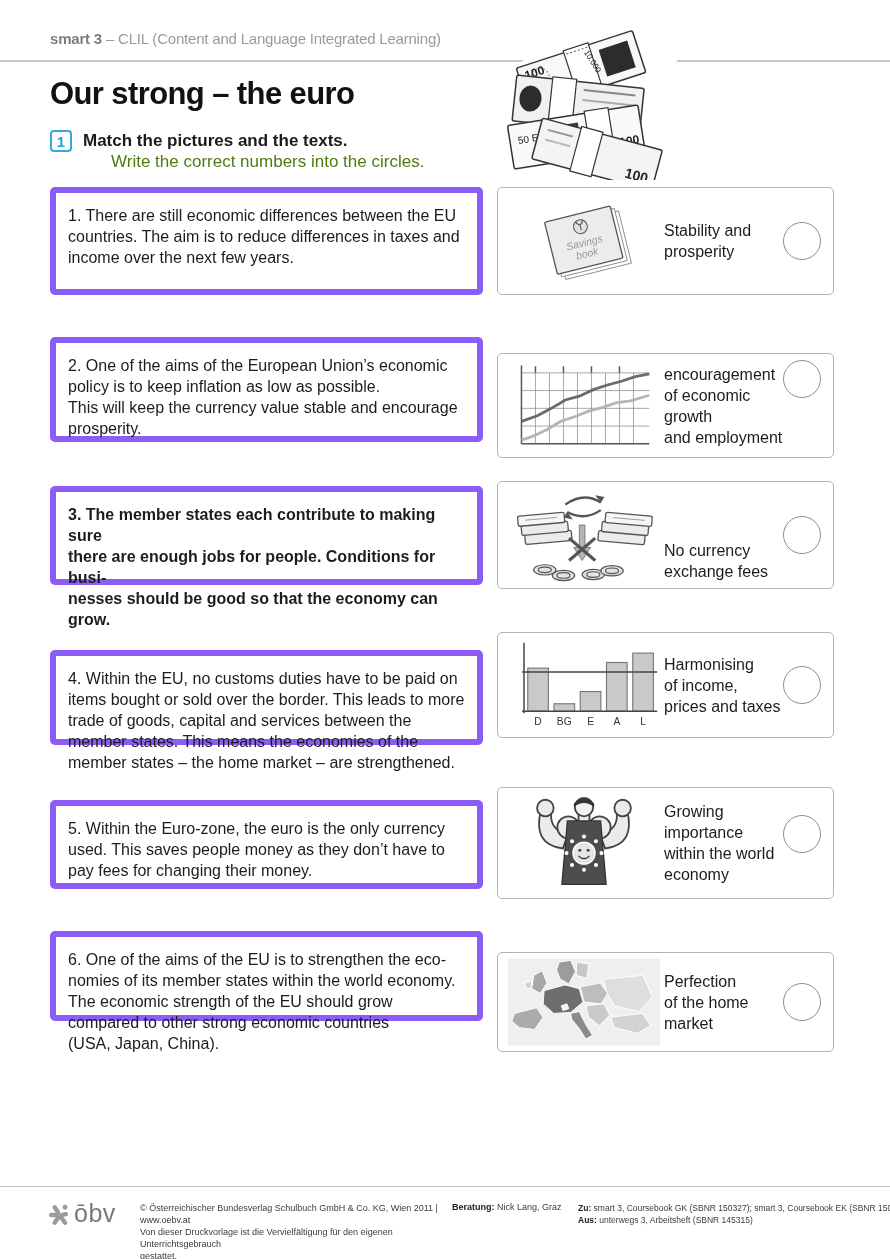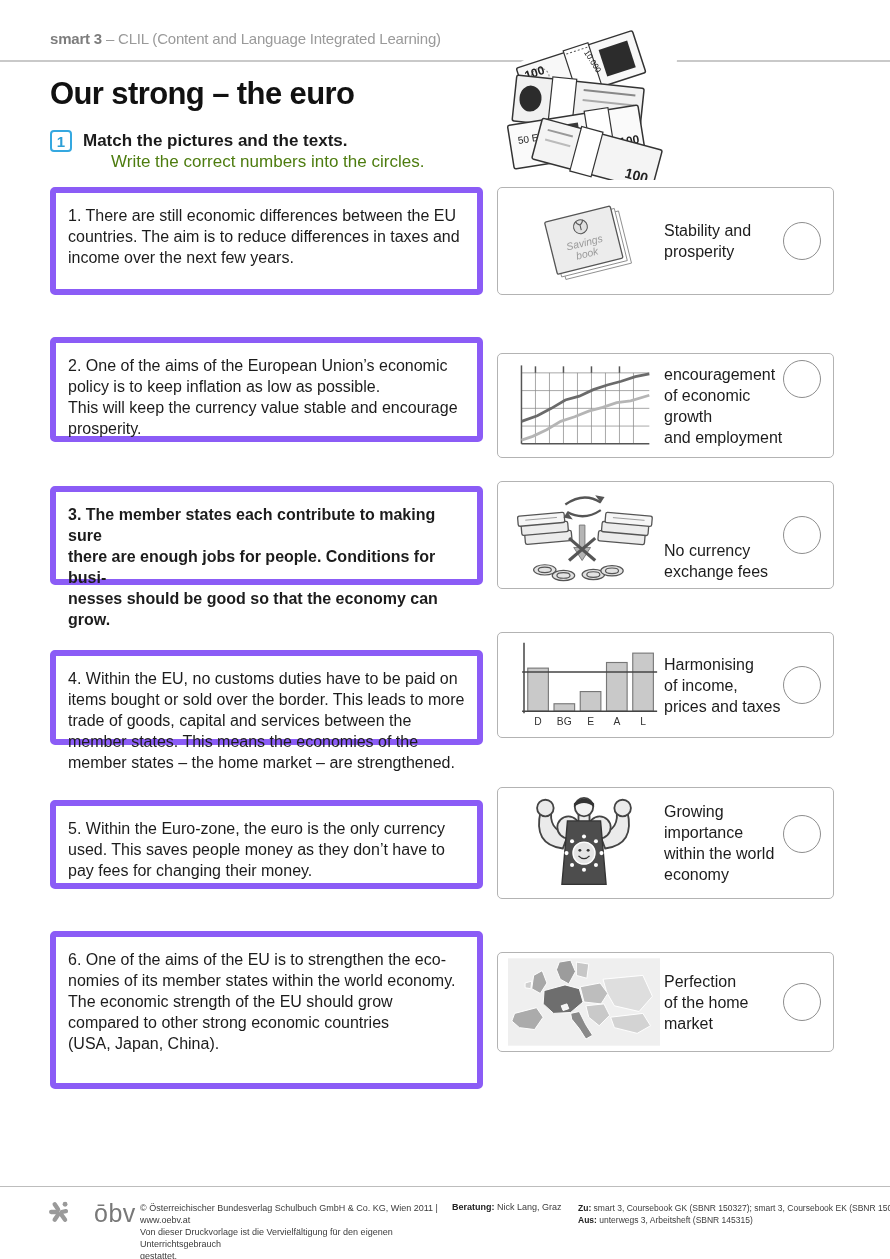--- a/index.html
+++ b/index.html
@@ -30,25 +30,25 @@
             border:1px solid #8e8e8e; border-radius:50%; background:#fff; }
   .circle.at-top { top:6px; margin-top:0; }
   .circle.hi { top:27px; margin-top:0; }
 
   
   .t1 { top:187px; height:108px; } .p1 { top:187px; height:108px; }
   .t2 { top:337px; height:105px; } .p2 { top:353px; height:105px; }
   .t3 { top:486px; height:99px;font-weight:bold;  } .p3 { top:481px; height:108px;align-items:flex-end; }
   .t4 { top:650px; height:95px; } .p4 { top:632px; height:106px; }
   .t5 { top:800px; height:89px;  } .p5 { top:787px; height:112px; }
-  .t6 { top:931px; height:158px; } .p6 { top:952px; height:100px; }
+  .t6 { top:931px; height:90px; } .p6 { top:952px; height:100px; }
 
   
   .ftr-rule { position:absolute; left:0; top:1186px; width:890px; height:1px; background:#bdbdbd; }
-  .ftr-logo { position:absolute; left:46px; top:1199px; display:flex; align-items:flex-start; gap:22px; }
+  .ftr-logo { position:absolute; left:46px; top:1199px; display:flex; align-items:flex-end; gap:2px; }
   .ftr-logo .mark { width:26px; height:26px; }
   .ftr-logo .wordmark { font-size:25px; color:#787878; letter-spacing:0.5px; }
   .ftr-copy { position:absolute; left:140px; top:1202px; width:310px; font-size:9px; line-height:12px; color:#3c3c3c; }
   .ftr-beratung { position:absolute; left:452px; top:1202px; font-size:9px; color:#3c3c3c; white-space:nowrap; }
   .ftr-right { position:absolute; left:578px; top:1202px; font-size:8.5px; line-height:12px; color:#3c3c3c; white-space:nowrap; }
   .ftr-beratung b, .ftr-right b { color:#222; }
 
   svg text { font-family:"Liberation Sans", sans-serif; }
 </style>
 </head>

